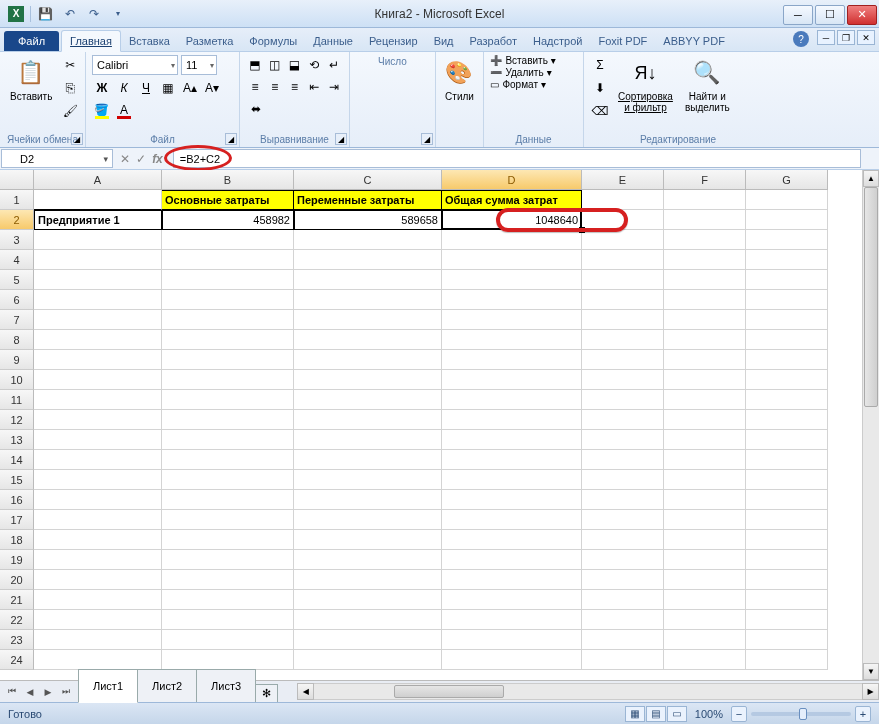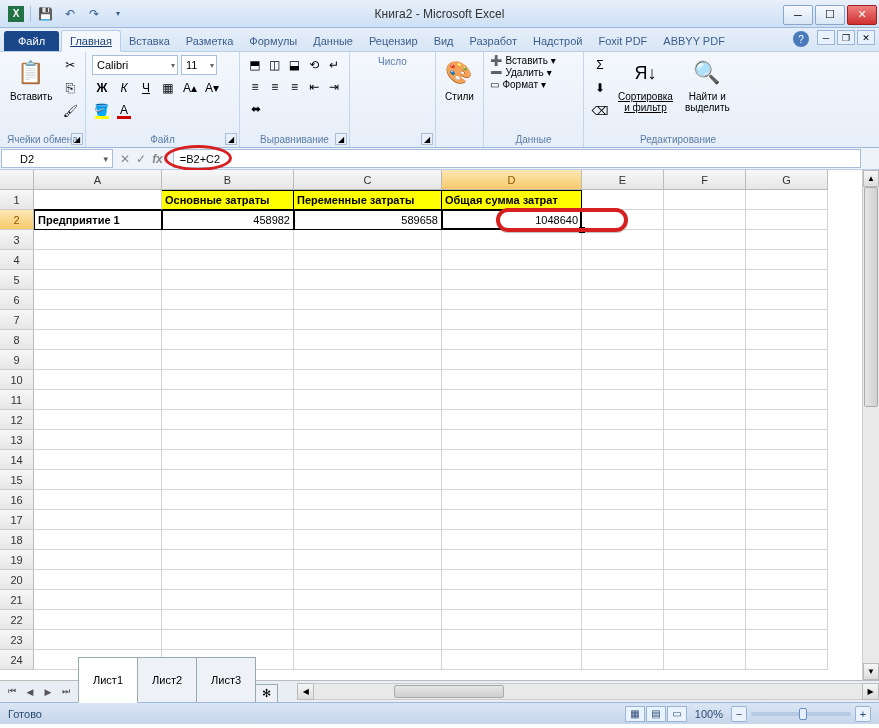--- a/index.html
+++ b/index.html
@@ -74,21 +74,21 @@
   .vscroll { position: absolute; right: 0; top: 0; width: 17px; height: 100%; background: #e9e9e9; border-left: 1px solid #ccc; display: flex; flex-direction: column; }
   .sbtn { height: 17px; background: linear-gradient(#f5f5f5,#ddd); border: 1px solid #bbb; display: flex; align-items: center; justify-content: center; font-size: 8px; cursor: pointer; }
   .vtrack { flex: 1; position: relative; }
   .vthumb { position: absolute; left: 1px; right: 1px; top: 0; height: 220px; background: linear-gradient(90deg,#e6e6e6,#cfcfcf); border: 1px solid #aaa; border-radius: 2px; cursor: pointer; }
   
   
   .bottombar { height: 22px; display: flex; align-items: stretch; background: #e9edf4; border-top: 1px solid #bbb; font-size: 11px; }
   .tab-nav { display: flex; align-items: center; gap: 2px; padding: 0 4px; }
   .tab-nav .nbtn { width: 16px; height: 16px; display: flex; align-items: center; justify-content: center; font-size: 9px; color: #555; cursor: pointer; }
   .sheet-tabs { display: flex; align-items: flex-end; }
-  .sheet-tab { padding: 16px 14px; background: #eef1f6; border: 1px solid #9aa; border-bottom: none; cursor: pointer; margin-right: -1px; position: relative; }
+  .sheet-tab { padding: 10px 14px; background: #eef1f6; border: 1px solid #9aa; border-bottom: none; cursor: pointer; margin-right: -1px; position: relative; }
   .sheet-tab.active { background: #fff; z-index: 2; font-weight: normal; border-bottom: 1px solid #fff; margin-bottom: -1px; }
   .hscroll { flex: 1; display: flex; align-items: center; margin-left: 20px; }
   .hsbtn { width: 17px; height: 17px; background: linear-gradient(#f5f5f5,#ddd); border: 1px solid #bbb; display: flex; align-items: center; justify-content: center; font-size: 8px; cursor: pointer; }
   .htrack { flex: 1; height: 17px; background: #e9e9e9; border-top: 1px solid #ccc; border-bottom: 1px solid #ccc; position: relative; }
   .hthumb { position: absolute; top: 1px; bottom: 1px; left: 80px; width: 110px; background: linear-gradient(#e6e6e6,#cfcfcf); border: 1px solid #aaa; border-radius: 2px; cursor: pointer; }
   
   
   .statusbar { height: 22px; background: linear-gradient(#dbe6f4,#c5d6ea); display: flex; align-items: center; font-size: 11px; color: #2a4a73; padding: 0 8px; border-top: 1px solid #9db8d9; }
   .status-left { }
   .status-right { margin-left: auto; display: flex; align-items: center; gap: 8px; }

